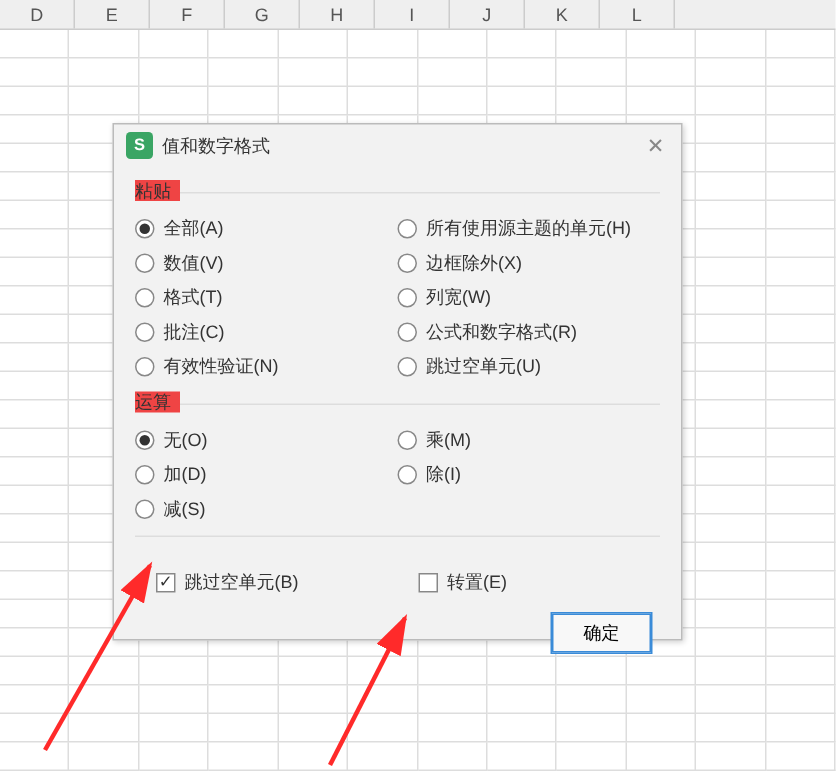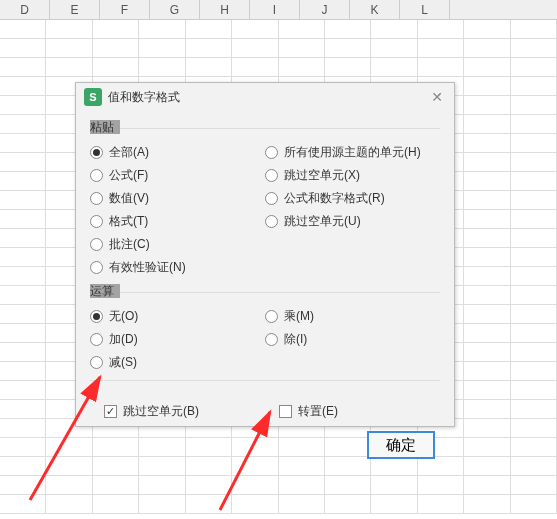--- a/index.html
+++ b/index.html
@@ -20,37 +20,37 @@
     font-size: 12px; color: #333;
   }
   .titlebar { display: flex; align-items: center; gap: 6px; padding: 5px 8px; }
   .app-icon { width: 18px; height: 18px; background: #3aa564; border-radius: 3px; display: flex; align-items: center; justify-content: center; color: #fff; font-weight: bold; font-size: 11px; }
   .title-text { flex: 1; }
   .close-x { width: 18px; height: 18px; display: flex; align-items: center; justify-content: center; color: #888; cursor: pointer; font-size: 14px; }
 
   .body { padding: 4px 14px 10px 14px; }
   .section-label { font-size: 12px; margin: 4px 0 4px 0; position: relative; }
   .section-label::after { content:""; position:absolute; left: 28px; right:0; top:50%; border-top:1px solid #ddd; }
-  .section-label span { background:#a3a3a3; position:relative; padding-right:6px; z-index:1; }
+  .section-label span { background:#ef4444; position:relative; padding-right:6px; z-index:1; }
 
   .opts { display: flex; }
   .col { flex: 1; display: flex; flex-direction: column; gap: 3px; padding: 2px 0; }
   .opt { display: flex; align-items: center; gap: 6px; height: 20px; cursor: pointer; }
   .radio { width: 13px; height: 13px; border: 1px solid #888; border-radius: 50%; display: inline-flex; align-items: center; justify-content: center; background:#fff; }
   .radio.checked::after { content:""; width:7px; height:7px; background:#333; border-radius:50%; }
   .check { width: 13px; height: 13px; border: 1px solid #888; background:#fff; display:inline-flex; align-items:center; justify-content:center; }
   .check.checked::after { content:"✓"; font-size:11px; color:#333; line-height:1; }
 
   hr.div { border: none; border-top: 1px solid #ddd; margin: 6px 0; }
 
   .checkrow { display:flex; gap: 80px; padding: 2px 0 2px 14px; margin-top: 20px; }
   .checkitem { display:flex; align-items:center; gap:6px; cursor:pointer; }
 
   .btnbar { display:flex; justify-content:flex-end; gap:12px; padding: 10px 6px 0 0; }
-  .btn { min-width: 66px; height: 26px; border:1px solid #aaa; background:#f8f8f8; font-size:15px; cursor:pointer; }
+  .btn { min-width: 66px; height: 26px; border:1px solid #aaa; background:#f8f8f8; font-size:12px; cursor:pointer; }
   .btn.primary { border:1px solid #3a8bd8; outline:1px solid #3a8bd8; }
 
   
   .arrow { position:absolute; pointer-events:none; }
 </style>
 </head>
 <body>
 
 <div class="sheet">
   <div class="col-headers" id="col-headers">
@@ -441,24 +441,20 @@
   <div class="body">
     <div class="section-label"><span>粘贴</span></div>
     <div class="opts">
       <div class="col" id="paste-left">
           <div class="opt">
             <span class="radio checked"></span>
             <span>全部(A)</span>
           </div>
           <div class="opt">
             <span class="radio"></span>
-            <span>公式(F)</span>
-          </div>
-          <div class="opt">
-            <span class="radio"></span>
             <span>数值(V)</span>
           </div>
           <div class="opt">
             <span class="radio"></span>
             <span>格式(T)</span>
           </div>
           <div class="opt">
             <span class="radio"></span>
             <span>批注(C)</span>
           </div>
@@ -467,21 +463,25 @@
             <span>有效性验证(N)</span>
           </div>
         </div>
       <div class="col" id="paste-right">
           <div class="opt">
             <span class="radio"></span>
             <span>所有使用源主题的单元(H)</span>
           </div>
           <div class="opt">
             <span class="radio"></span>
-            <span>跳过空单元(X)</span>
+            <span>边框除外(X)</span>
+          </div>
+          <div class="opt">
+            <span class="radio"></span>
+            <span>列宽(W)</span>
           </div>
           <div class="opt">
             <span class="radio"></span>
             <span>公式和数字格式(R)</span>
           </div>
           <div class="opt">
             <span class="radio"></span>
             <span>跳过空单元(U)</span>
           </div>
         </div>

